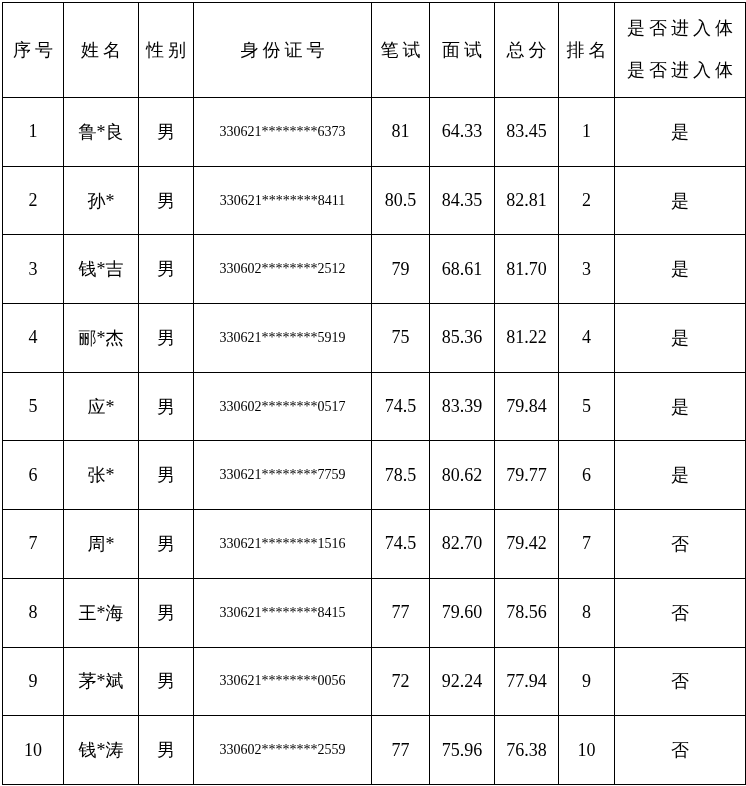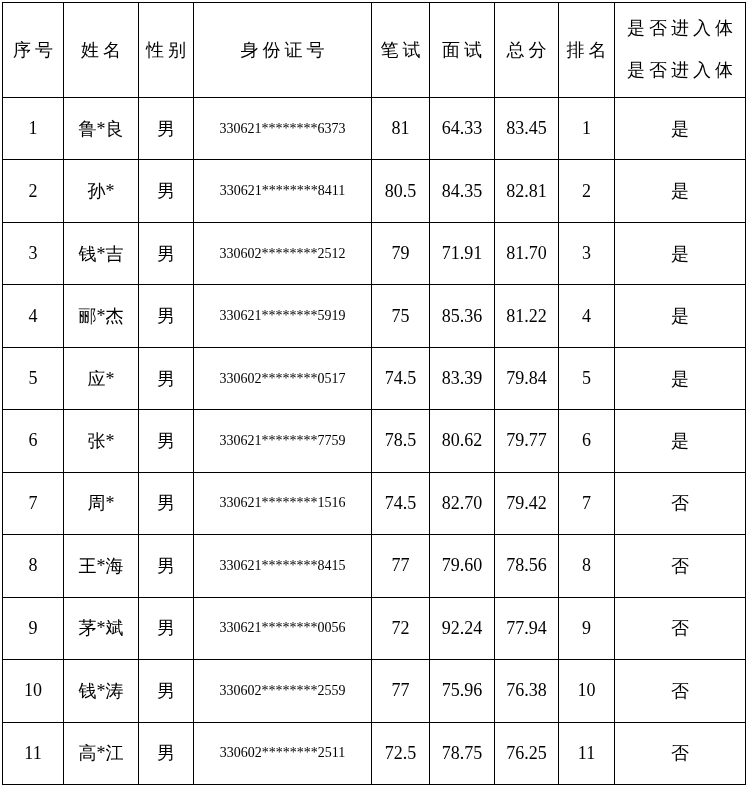--- a/index.html
+++ b/index.html
@@ -105,21 +105,21 @@
           <td class="cell-total-score">82.81</td>
           <td class="cell-rank">2</td>
           <td class="cell-medical-check">是</td>
         </tr>
         <tr>
           <td class="cell-index">3</td>
           <td class="cell-name">钱*吉</td>
           <td class="cell-gender">男</td>
           <td class="cell-id-number">330602********2512</td>
           <td class="cell-written-test">79</td>
-          <td class="cell-interview">71.91</td>
+          <td class="cell-interview">68.61</td>
           <td class="cell-total-score">81.70</td>
           <td class="cell-rank">3</td>
           <td class="cell-medical-check">是</td>
         </tr>
         <tr>
           <td class="cell-index">4</td>
           <td class="cell-name">郦*杰</td>
           <td class="cell-gender">男</td>
           <td class="cell-id-number">330621********5919</td>
           <td class="cell-written-test">75</td>
@@ -187,26 +187,15 @@
           <td class="cell-index">10</td>
           <td class="cell-name">钱*涛</td>
           <td class="cell-gender">男</td>
           <td class="cell-id-number">330602********2559</td>
           <td class="cell-written-test">77</td>
           <td class="cell-interview">75.96</td>
           <td class="cell-total-score">76.38</td>
           <td class="cell-rank">10</td>
           <td class="cell-medical-check">否</td>
         </tr>
-        <tr>
-          <td class="cell-index">11</td>
-          <td class="cell-name">高*江</td>
-          <td class="cell-gender">男</td>
-          <td class="cell-id-number">330602********2511</td>
-          <td class="cell-written-test">72.5</td>
-          <td class="cell-interview">78.75</td>
-          <td class="cell-total-score">76.25</td>
-          <td class="cell-rank">11</td>
-          <td class="cell-medical-check">否</td>
-        </tr>
       </tbody>
   </table>
 </div>
 
 </body></html>

